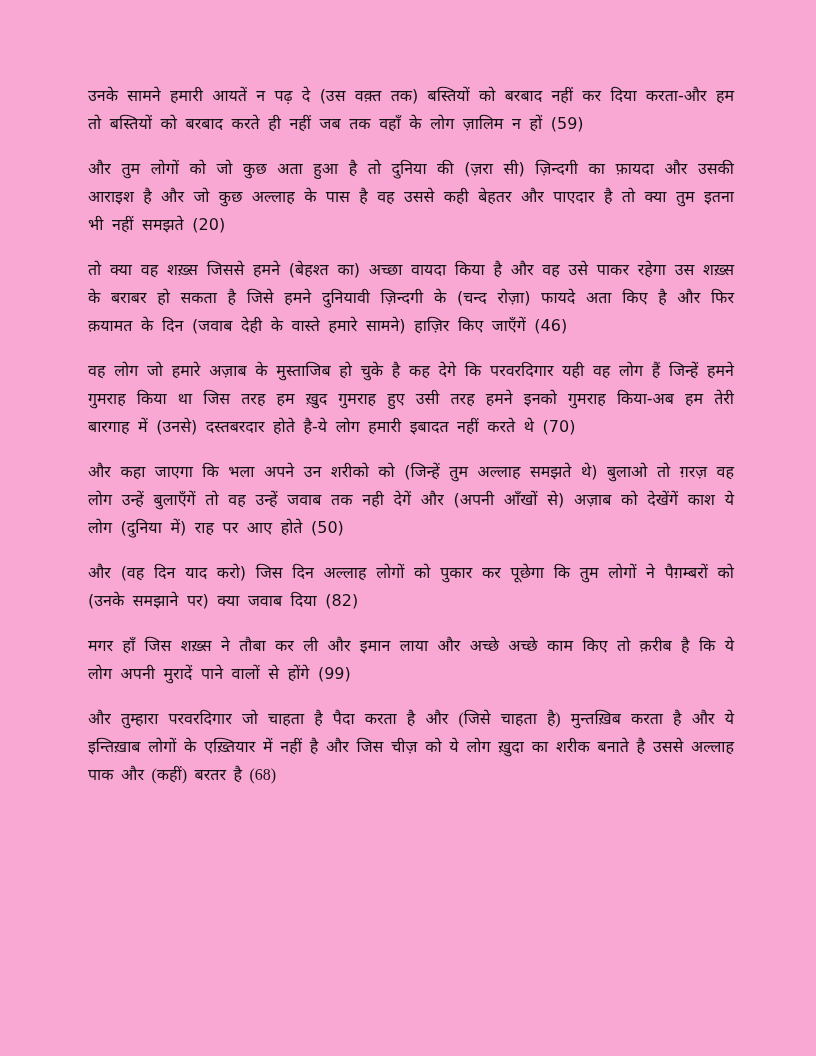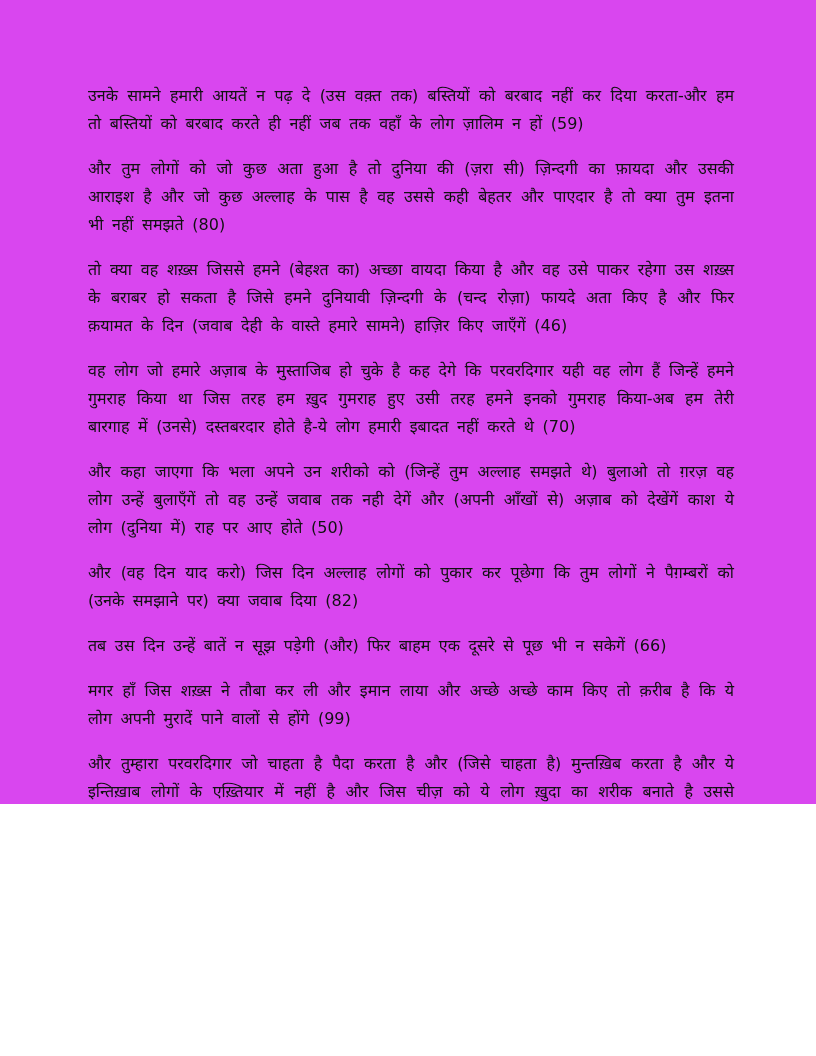--- a/index.html
+++ b/index.html
@@ -3,52 +3,52 @@
 <meta charset="utf-8">
 <style>
   html, body {
     margin: 0;
     padding: 0;
     background: #ffffff;
   }
   .page {
     position: relative;
     width: 816px;
-    height: 804px;
-    background: #d946ef;
+    height: 1056px;
+    background: #f9a8d4;
     overflow: hidden;
     font-family: "DejaVu Sans", "Liberation Sans", sans-serif;
   }
   .content {
     position: absolute;
     left: 88px;
     top: 82px;
     width: 646px;
   }
   p.verse {
     margin: 0 0 17px 0;
     font-size: 16px;
     line-height: 28px;
     color: #111111;
     text-align: justify;
     word-spacing: 0.22em;
     letter-spacing: 0;
   }
   p.verse:last-child {
     margin-bottom: 13px;
+    font-family: Liberation Serif, serif;
   }
 </style>
 </head>
 <body>
 
 <div class="page">
   <div class="content">
     <p class="verse">उनके सामने हमारी आयतें न पढ़ दे (उस वक़्त तक) बस्तियों को बरबाद नहीं कर दिया करता-और हम तो बस्तियों को बरबाद करते ही नहीं जब तक वहाँ के लोग ज़ालिम न हों (59)</p>
-    <p class="verse">और तुम लोगों को जो कुछ अता हुआ है तो दुनिया की (ज़रा सी) ज़िन्दगी का फ़ायदा और उसकी आराइश है और जो कुछ अल्लाह के पास है वह उससे कही बेहतर और पाएदार है तो क्या तुम इतना भी नहीं समझते (80)</p>
+    <p class="verse">और तुम लोगों को जो कुछ अता हुआ है तो दुनिया की (ज़रा सी) ज़िन्दगी का फ़ायदा और उसकी आराइश है और जो कुछ अल्लाह के पास है वह उससे कही बेहतर और पाएदार है तो क्या तुम इतना भी नहीं समझते (20)</p>
     <p class="verse">तो क्या वह शख़्स जिससे हमने (बेहश्त का) अच्छा वायदा किया है और वह उसे पाकर रहेगा उस शख़्स के बराबर हो सकता है जिसे हमने दुनियावी ज़िन्दगी के (चन्द रोज़ा) फायदे अता किए है और फिर क़यामत के दिन (जवाब देही के वास्ते हमारे सामने) हाज़िर किए जाएँगें (46)</p>
     <p class="verse">वह लोग जो हमारे अज़ाब के मुस्ताजिब हो चुके है कह देगे कि परवरदिगार यही वह लोग हैं जिन्हें हमने गुमराह किया था जिस तरह हम ख़ुद गुमराह हुए उसी तरह हमने इनको गुमराह किया-अब हम तेरी बारगाह में (उनसे) दस्तबरदार होते है-ये लोग हमारी इबादत नहीं करते थे (70)</p>
     <p class="verse">और कहा जाएगा कि भला अपने उन शरीको को (जिन्हें तुम अल्लाह समझते थे) बुलाओ तो ग़रज़ वह लोग उन्हें बुलाएँगें तो वह उन्हें जवाब तक नही देगें और (अपनी आँखों से) अज़ाब को देखेंगें काश ये लोग (दुनिया में) राह पर आए होते (50)</p>
     <p class="verse">और (वह दिन याद करो) जिस दिन अल्लाह लोगों को पुकार कर पूछेगा कि तुम लोगों ने पैग़म्बरों को (उनके समझाने पर) क्या जवाब दिया (82)</p>
-    <p class="verse">तब उस दिन उन्हें बातें न सूझ पड़ेगी (और) फिर बाहम एक दूसरे से पूछ भी न सकेगें (66)</p>
     <p class="verse">मगर हाँ जिस शख़्स ने तौबा कर ली और इमान लाया और अच्छे अच्छे काम किए तो क़रीब है कि ये लोग अपनी मुरादें पाने वालों से होंगे (99)</p>
     <p class="verse">और तुम्हारा परवरदिगार जो चाहता है पैदा करता है और (जिसे चाहता है) मुन्तख़िब करता है और ये इन्तिख़ाब लोगों के एख़्तियार में नहीं है और जिस चीज़ को ये लोग ख़ुदा का शरीक बनाते है उससे अल्लाह पाक और (कहीं) बरतर है (68)</p>
   </div>
 </div>
 
 </body></html>

